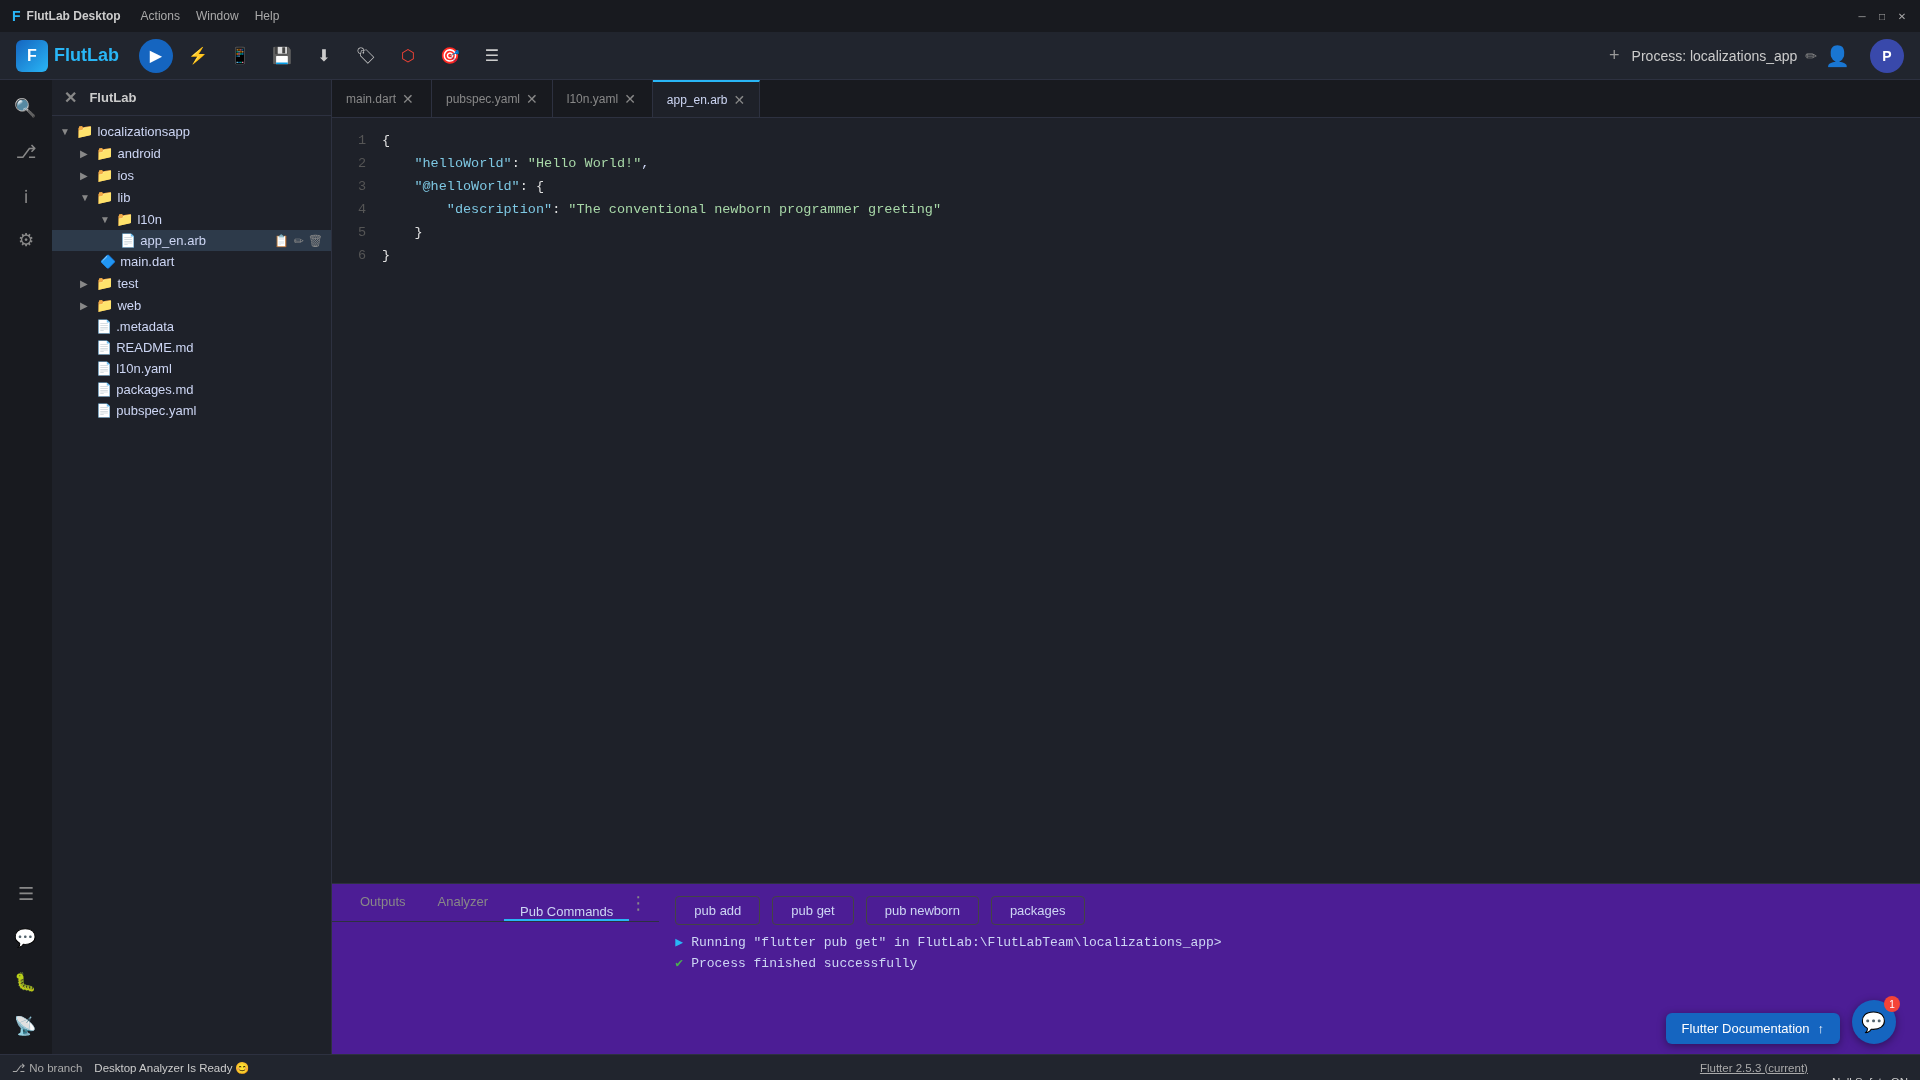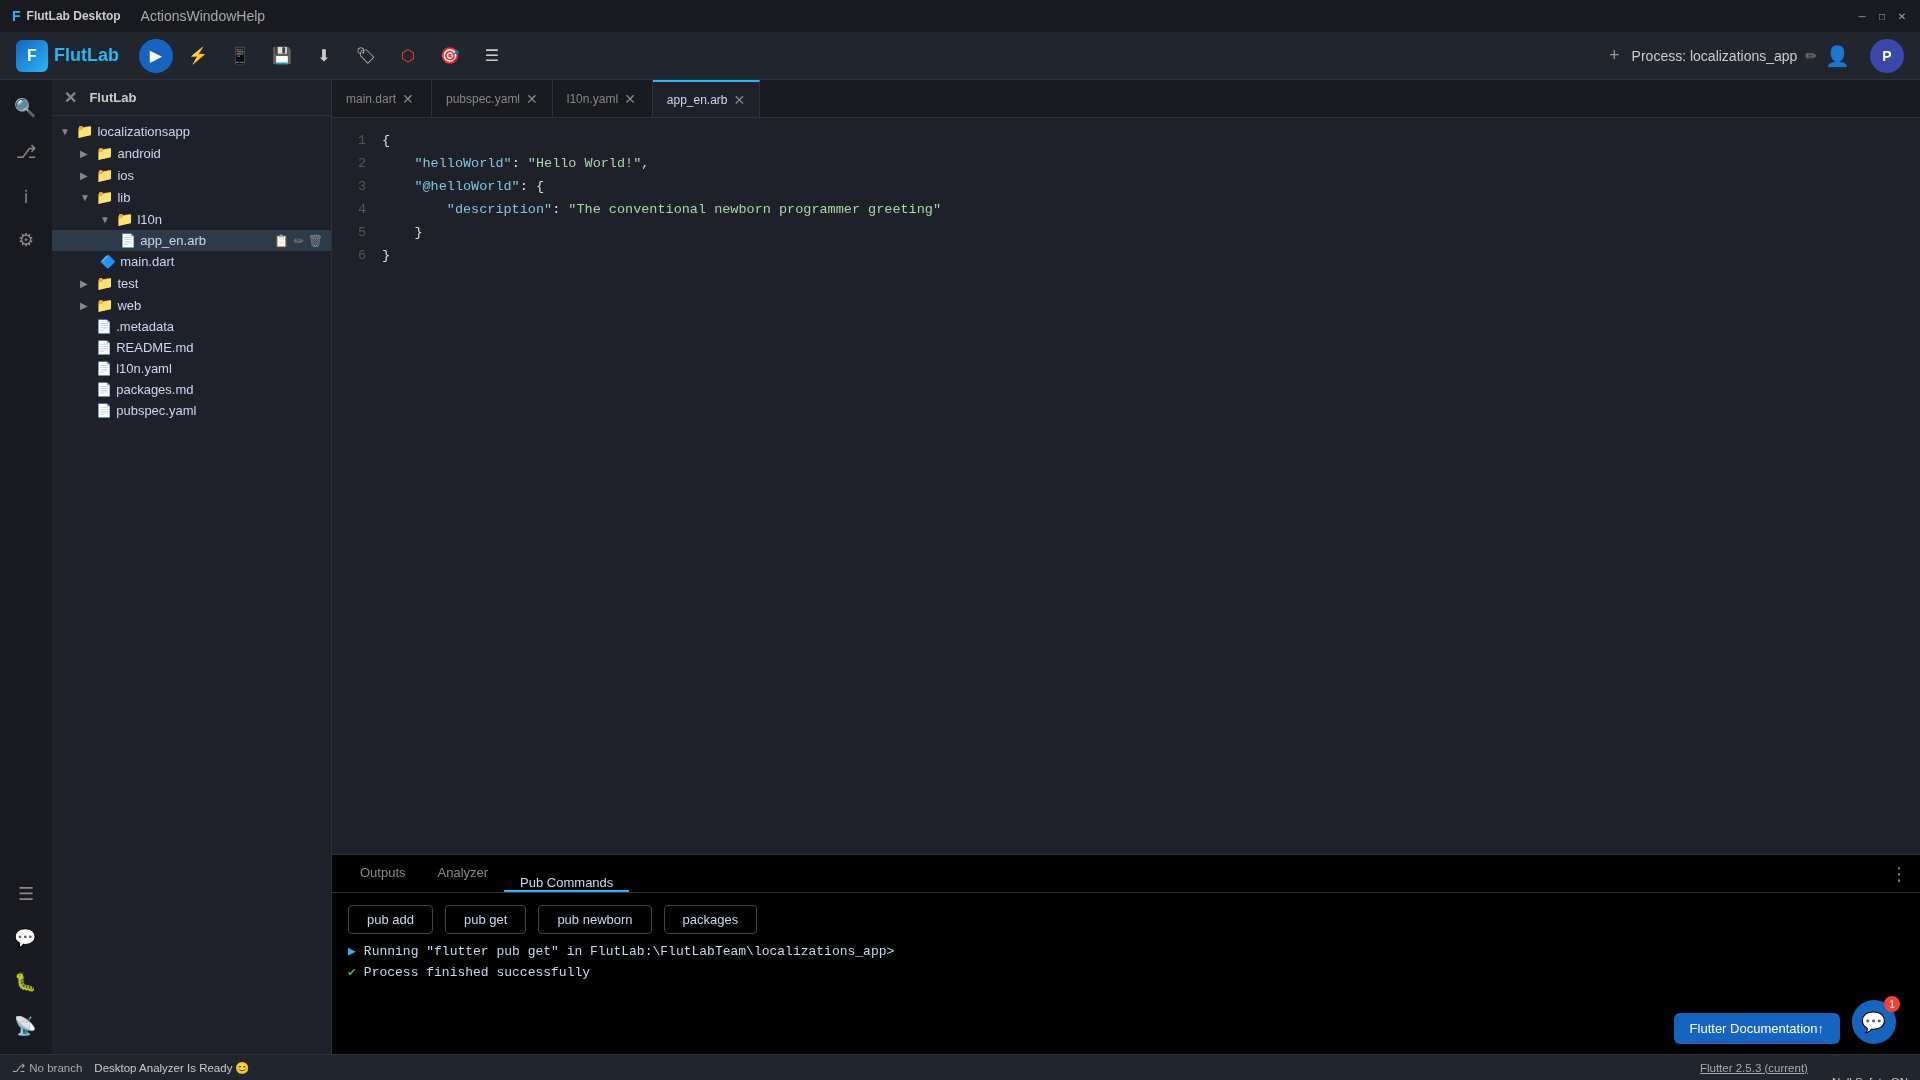--- a/index.html
+++ b/index.html
@@ -34,21 +34,22 @@
       align-items: center;
       gap: 6px;
     }
     #titlebar .app-name .logo-f {
       color: #29b6f6;
       font-size: 14px;
       font-weight: 800;
     }
     #titlebar .menu-items {
       display: flex;
-      font-size: 14px;
+      gap: 16px;
+      font-size: 12px;
     }
     #titlebar .window-controls {
       margin-left: auto;
       display: flex;
       gap: 8px;
     }
     #titlebar .window-controls span {
       width: 12px;
       height: 12px;
       display: flex;
@@ -281,25 +282,25 @@
       user-select: none;
       flex-shrink: 0;
     }
     .code-content { color: #cdd6f4; }
     .code-string { color: #a8d8a8; }
     .code-key { color: #7ec8e3; }
     .code-brace { color: #e0e0e0; }
 
     
     #bottom-panel {
-      height: 200px;
-      background: #000000;
+      height: 171px;
+      background: #4c1d95;
       border-top: 1px solid #2d3140;
       display: flex;
-      flex-direction: column;
+      flex-direction: row;
       flex-shrink: 0;
     }
     #panel-tabs {
       display: flex;
       align-items: center;
       border-bottom: 1px solid #2d3140;
       padding: 0 12px;
       height: 38px;
       flex-shrink: 0;
     }
@@ -385,20 +386,21 @@
     #flutter-doc-btn {
       position: fixed;
       bottom: 36px;
       right: 80px;
       background: #1565c0;
       color: white;
       padding: 8px 16px;
       border-radius: 6px;
       display: flex;
       align-items: center;
+      gap: 8px;
       font-size: 13px;
       cursor: pointer;
       box-shadow: 0 2px 8px rgba(0,0,0,0.4);
     }
 
     
     #chat-btn {
       position: fixed;
       bottom: 36px;
       right: 24px;

